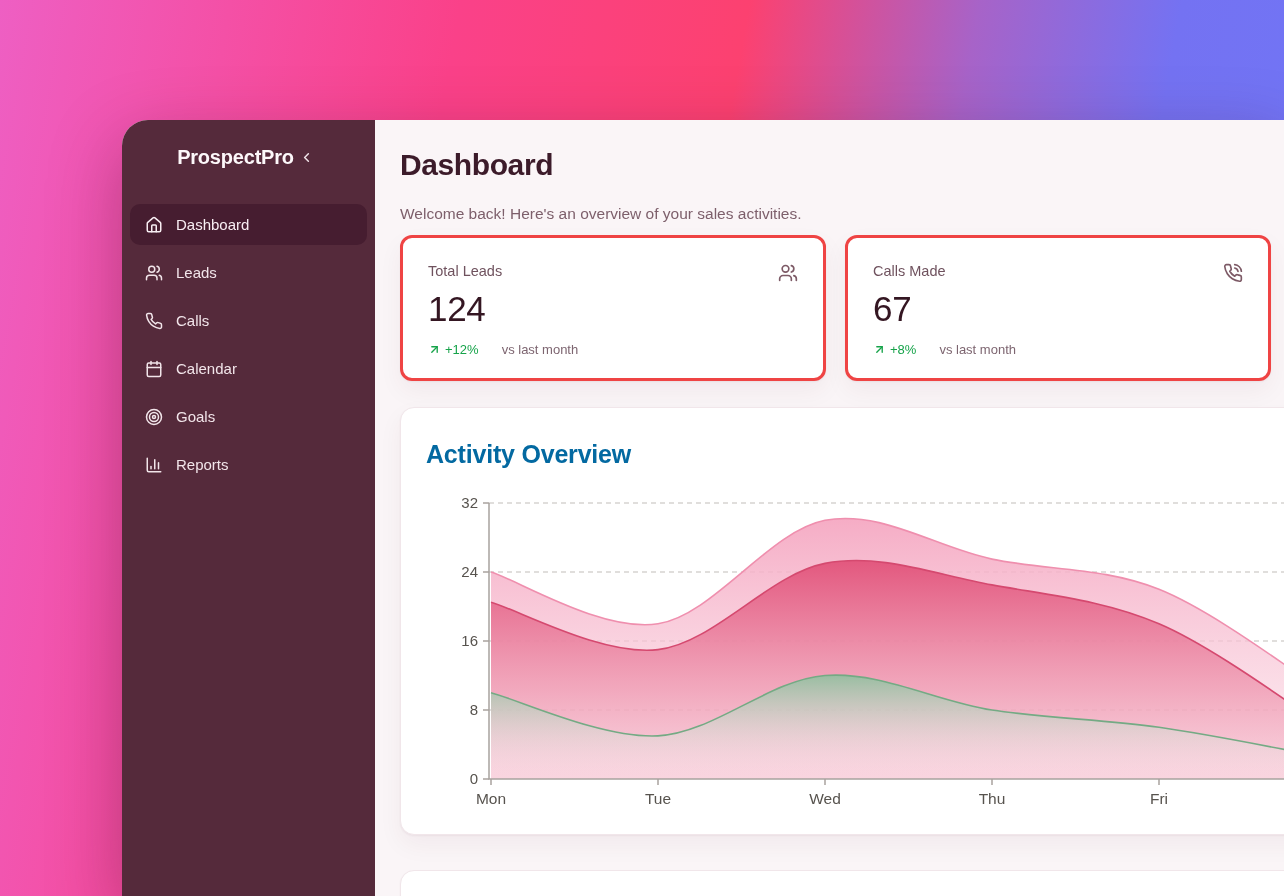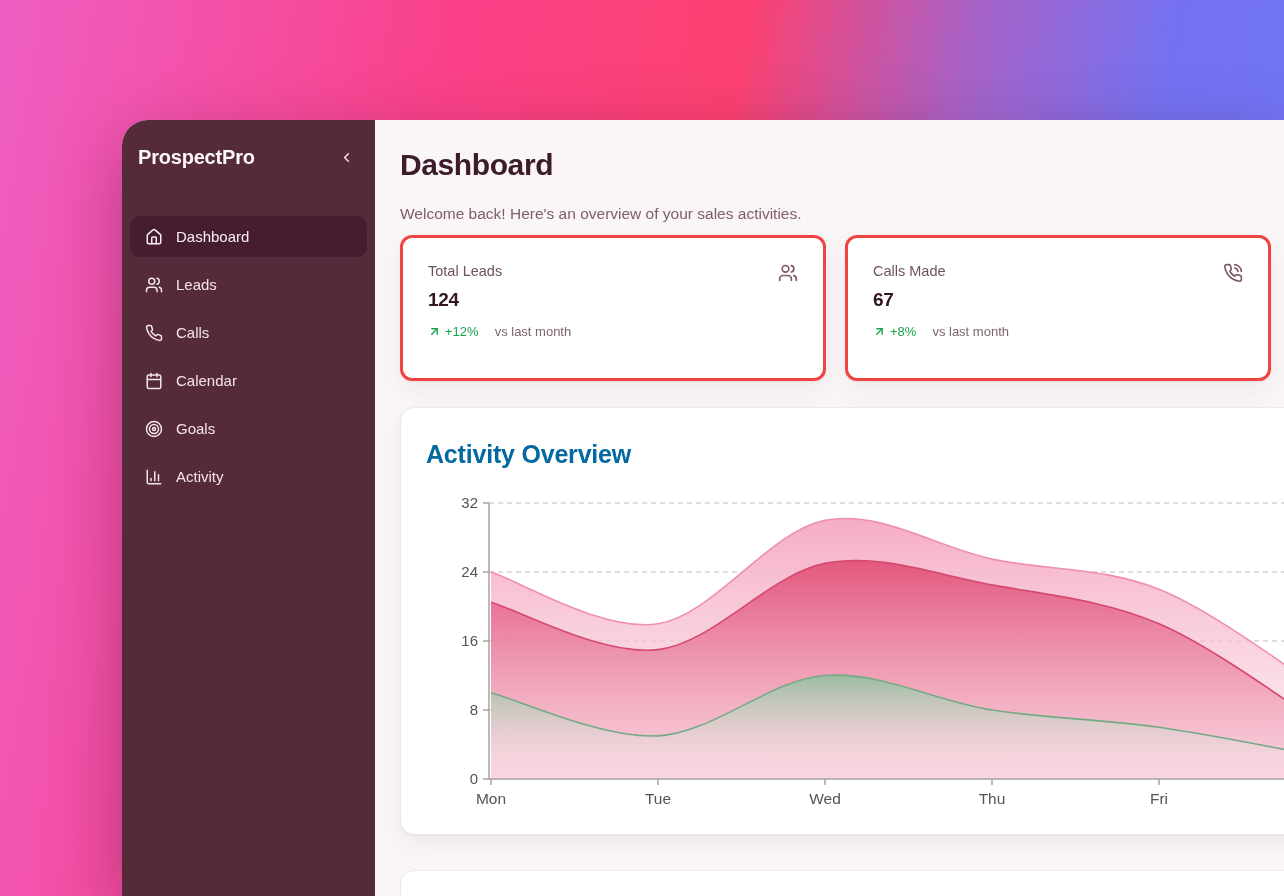--- a/index.html
+++ b/index.html
@@ -3,41 +3,41 @@
 <meta charset="utf-8">
 <style>
   html,body{margin:0;padding:0;width:1284px;height:896px;overflow:hidden;
     font-family:"Liberation Sans","DejaVu Sans",sans-serif;}
   body{background:linear-gradient(100deg,#ee5fc3 0%,#fa4189 32%,#fc4170 52%,#a763c8 68%,#7472f2 82%,#6f76f7 100%);}
   .window{position:absolute;left:122px;top:120px;width:1162px;height:776px;
     border-top-left-radius:26px;overflow:hidden;background:#faf5f7;
     box-shadow:0 24px 70px rgba(70,15,45,.35);}
   
   .sidebar{position:absolute;left:0;top:0;width:253px;height:100%;background:#552a3b;color:#f4e9ee;}
-  .brand-row{display:flex;align-items:center;justify-content:space-between;padding:24px 16px 46px 16px;}
+  .brand-row{display:flex;align-items:center;justify-content:center;padding:24px 16px 34px 16px;}
   .brand{font-size:20px;font-weight:700;letter-spacing:-.2px;color:#fdf8fa;}
   .collapse-btn{width:26px;height:26px;display:flex;align-items:center;justify-content:center;
     color:#f0e3e9;cursor:pointer;border-radius:6px;}
   .nav{display:flex;flex-direction:column;gap:7px;padding:0 8px;}
   .nav-item{display:flex;align-items:center;gap:13px;height:41px;padding:0 15px;border-radius:10px;
     font-size:15px;color:#f2e5ea;cursor:pointer;}
   .nav-item.active{background:#461d30;color:#f8eef3;}
   .nav-icon{display:flex;align-items:center;}
   .nav-icon svg{width:18px;height:18px;}
   
   .main{position:absolute;left:253px;top:0;width:909px;height:100%;}
   .page-head{position:absolute;left:25px;top:28px;}
   .page-title{font-size:30px;font-weight:700;color:#3c1b2a;letter-spacing:-.4px;}
   .page-sub{margin-top:23px;font-size:15.5px;color:#7d5f6b;}
   .stat-card{position:absolute;top:115px;width:420px;height:140px;background:#fff;border:3px solid #ef4444;
     border-radius:12px;box-shadow:0 1px 2px rgba(70,25,45,.05),0 10px 24px rgba(70,25,45,.05);}
   .stat-inner{position:relative;padding:25px;}
   .stat-label{font-size:14.5px;color:#6f525e;}
-  .stat-value{margin-top:10px;font-size:19px;font-weight:700;color:#341622;letter-spacing:-.3px;}
-  .stat-trend{margin-top:13px;display:flex;align-items:center;gap:16px;font-size:13px;color:#7d6570;}
+  .stat-value{margin-top:10px;font-size:35px;font-weight:400;color:#341622;letter-spacing:-.3px;}
+  .stat-trend{margin-top:13px;display:flex;align-items:center;gap:23px;font-size:13px;color:#7d6570;}
   .trend-up{color:#16a34a;display:flex;align-items:center;gap:4px;}
   .trend-up svg{width:13px;height:13px;}
   .stat-icon{position:absolute;right:25px;top:25px;color:#7d5a66;}
   .stat-icon svg{width:20px;height:20px;}
   .activity-card{position:absolute;left:25px;top:287px;width:1012px;height:426px;background:#fff;
     border:1px solid #f1e6ea;border-radius:14px;
     box-shadow:0 1px 2px rgba(70,25,45,.05),0 10px 24px rgba(70,25,45,.05);}
   .activity-title{position:absolute;left:25px;top:32px;font-size:25px;font-weight:700;color:#0369a1;letter-spacing:-.2px;}
   .chart-svg{position:absolute;left:0;top:0;width:1012px;height:426px;}
   .bottom-card{position:absolute;left:25px;top:750px;width:1012px;height:200px;background:#fff;
@@ -113,21 +113,21 @@
   </div>
         <div class="nav-item">
     <span class="nav-icon">
             <svg viewBox="0 0 24 24" fill="none" stroke="currentColor" stroke-width="2" stroke-linecap="round" stroke-linejoin="round">
               <path d="M3 3v16a2 2 0 0 0 2 2h16"></path>
               <path d="M18 17V9"></path>
               <path d="M13 17V5"></path>
               <path d="M8 17v-3"></path>
             </svg>
           </span>
-    <span class="nav-label">Activity</span>
+    <span class="nav-label">Reports</span>
   </div>
       </div>
   </div>
 
   <div class="main">
     <div class="page-head">
       <div class="page-title">Dashboard</div>
       <div class="page-sub">Welcome back! Here's an overview of your sales activities.</div>
     </div>
 

